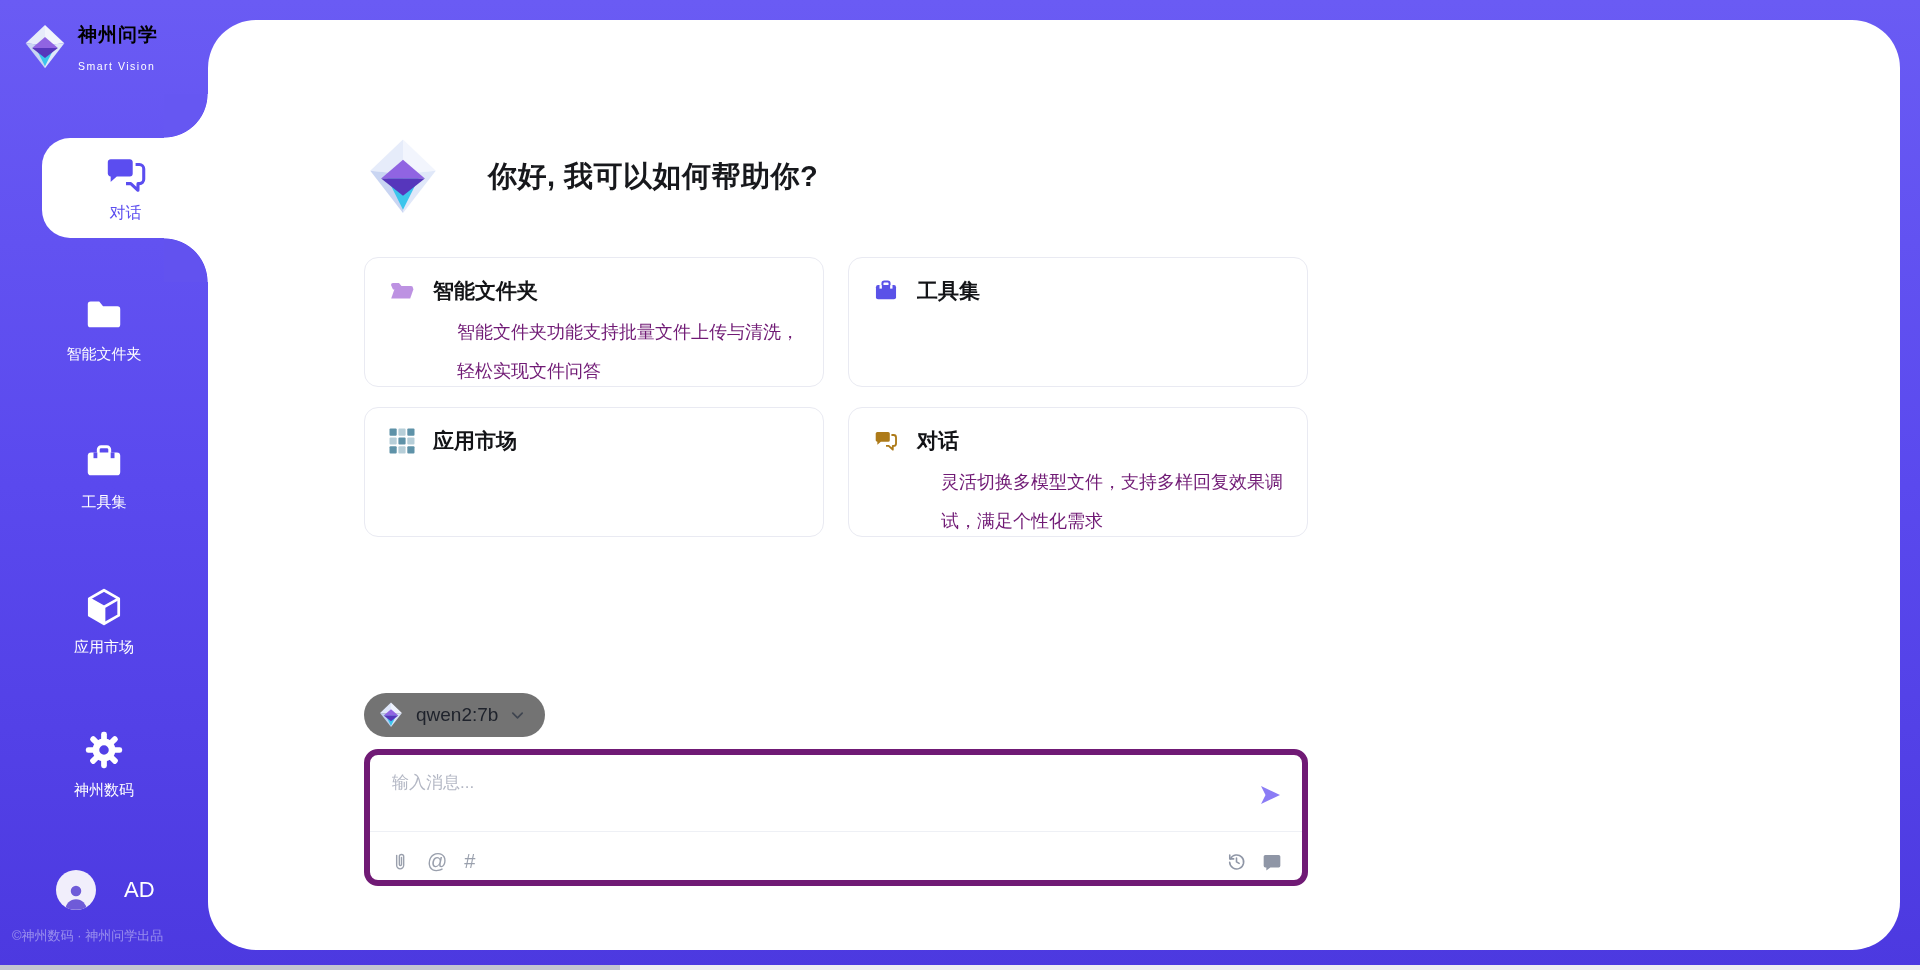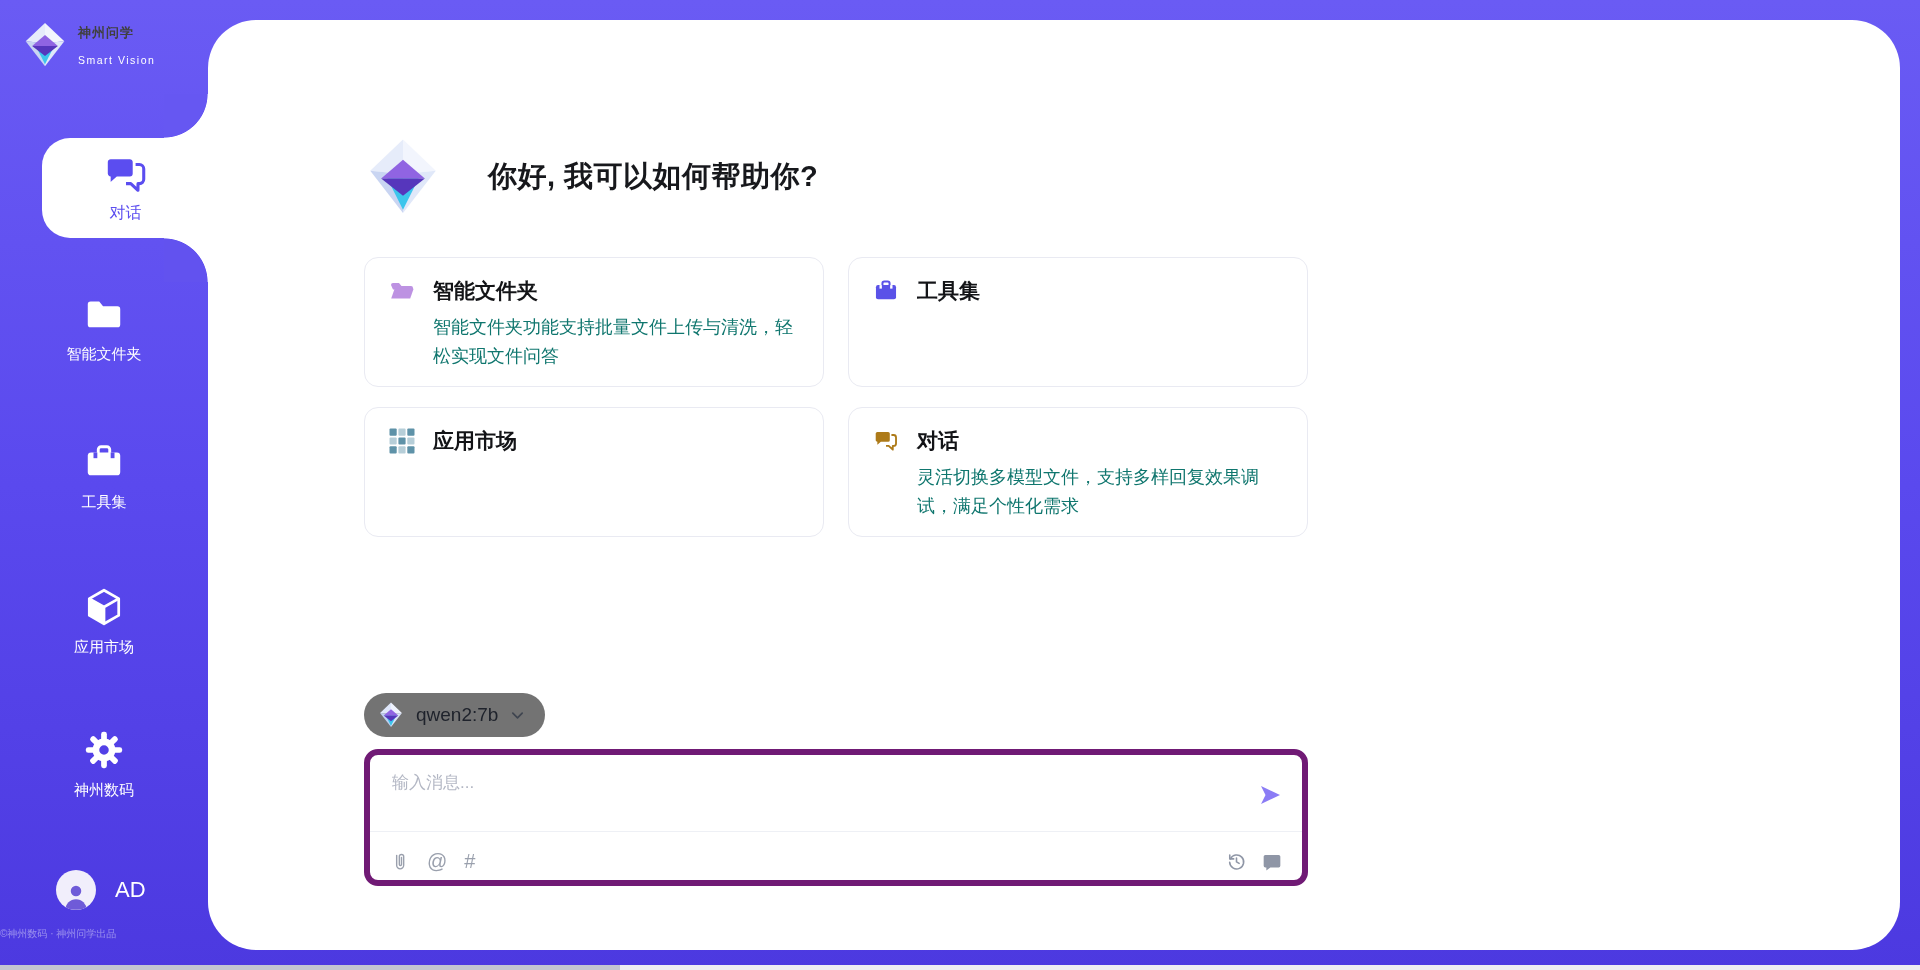--- a/index.html
+++ b/index.html
@@ -9,50 +9,50 @@
     background:linear-gradient(180deg,#6a5bf4 0%,#5a49ee 50%,#4c39e0 100%);
   }
   svg{display:block;}
   
   .main-card{
     position:absolute;left:208px;top:20px;width:1692px;height:930px;
     background:#fff;border-radius:48px;
   }
   
   .brand{position:absolute;left:22px;top:22px;display:flex;align-items:center;gap:10px;}
-  .brand-text .name{font-size:13px;font-weight:bold;color:#404040;letter-spacing:1px;font-family:Liberation Mono, monospace;}
+  .brand-text .name{font-size:19px;font-weight:bold;color:#000000;letter-spacing:1px;font-family:Liberation Mono, monospace;}
   .brand-text .sub{font-size:10.5px;color:#fff;letter-spacing:1.5px;margin-top:12px;}
   .tab-active{
     position:absolute;left:42px;top:138px;width:167px;height:100px;background:#fff;
     border-radius:28px 0 0 28px;display:flex;flex-direction:column;align-items:center;
     justify-content:center;gap:5px;cursor:pointer;
   }
   .tab-active .tab-label{font-size:16px;color:#5b4df0;font-weight:500;}
   .fillet{position:absolute;left:164px;width:44px;height:44px;}
   .fillet.top{top:94px;background:radial-gradient(circle 44px at 0 0,#6657f2 43.2px,#fff 44px);}
   .fillet.bottom{top:238px;background:radial-gradient(circle 44px at 0 100%,#6252ef 43.2px,#fff 44px);}
   .nav-item{position:absolute;left:0;width:208px;text-align:center;cursor:pointer;}
   .nav-item .nicon{display:flex;justify-content:center;}
   .nav-item .nlabel{margin-top:10px;font-size:15px;color:#fff;}
-  .user-row{position:absolute;left:56px;top:870px;display:flex;align-items:center;gap:19px;cursor:pointer;}
+  .user-row{position:absolute;left:56px;top:870px;display:flex;align-items:center;gap:28px;cursor:pointer;}
   .avatar{width:40px;height:40px;border-radius:50%;background:#f1eefb;overflow:hidden;
     display:flex;align-items:flex-end;justify-content:center;}
   .user-name{font-size:22px;color:#fff;}
-  .side-footer{position:absolute;left:0;top:927px;font-size:10px;color:rgba(255,255,255,0.42);white-space:nowrap;}
+  .side-footer{position:absolute;left:12px;top:927px;font-size:13px;color:rgba(255,255,255,0.42);white-space:nowrap;}
   
   .content{position:absolute;left:364px;top:0;width:944px;height:100%;}
   .greeting{position:absolute;left:0;top:138px;display:flex;align-items:center;gap:46px;}
   .greeting-text{font-size:29px;font-weight:bold;color:#17181c;letter-spacing:0.5px;}
   .cards{position:absolute;left:0;top:257px;width:944px;display:grid;
     grid-template-columns:460px 460px;grid-column-gap:24px;grid-row-gap:20px;}
   .card{box-sizing:border-box;height:130px;background:#fff;border:1px solid #e9eaf2;
     border-radius:14px;padding:19px 22px 0 24px;cursor:pointer;}
   .card-head{display:flex;align-items:center;gap:18px;}
   .card-title{font-size:21px;font-weight:bold;color:#131417;}
-  .card-desc{margin-left:44px;margin-top:8px;font-size:18px;line-height:29px;color:#0f766e;}
+  .card-desc{margin-left:68px;margin-top:8px;font-size:18px;line-height:39px;color:#701a75;}
   
   .model-pill{position:absolute;left:0;top:693px;height:44px;border-radius:22px;background:#737373;
     display:inline-flex;align-items:center;gap:12px;padding:0 20px 0 14px;cursor:pointer;}
   .model-name{font-size:19px;color:#1e222b;}
   
   .composer{position:absolute;left:0;top:749px;width:944px;height:137px;box-sizing:border-box;
     background:#fff;border:6px solid #701a75;border-radius:14px;}
   .composer textarea{
     position:absolute;left:20px;top:14px;width:850px;height:56px;border:none;outline:none;
     resize:none;font-family:"Liberation Sans", sans-serif;font-size:17px;color:#333;background:transparent;}

